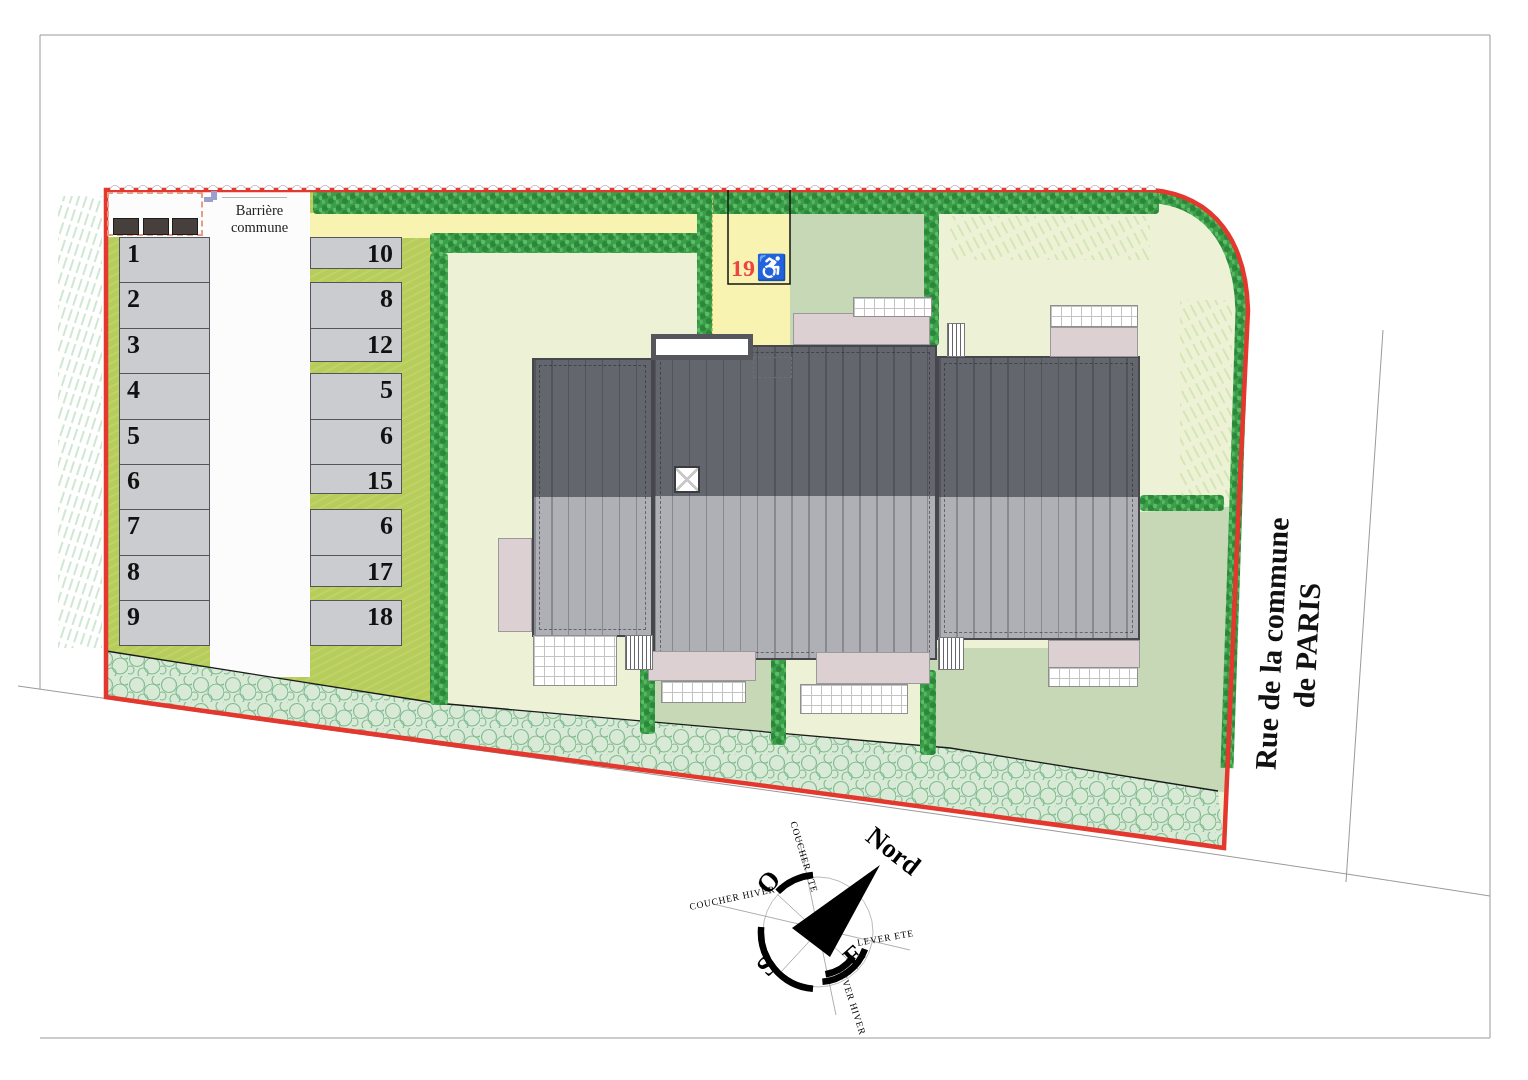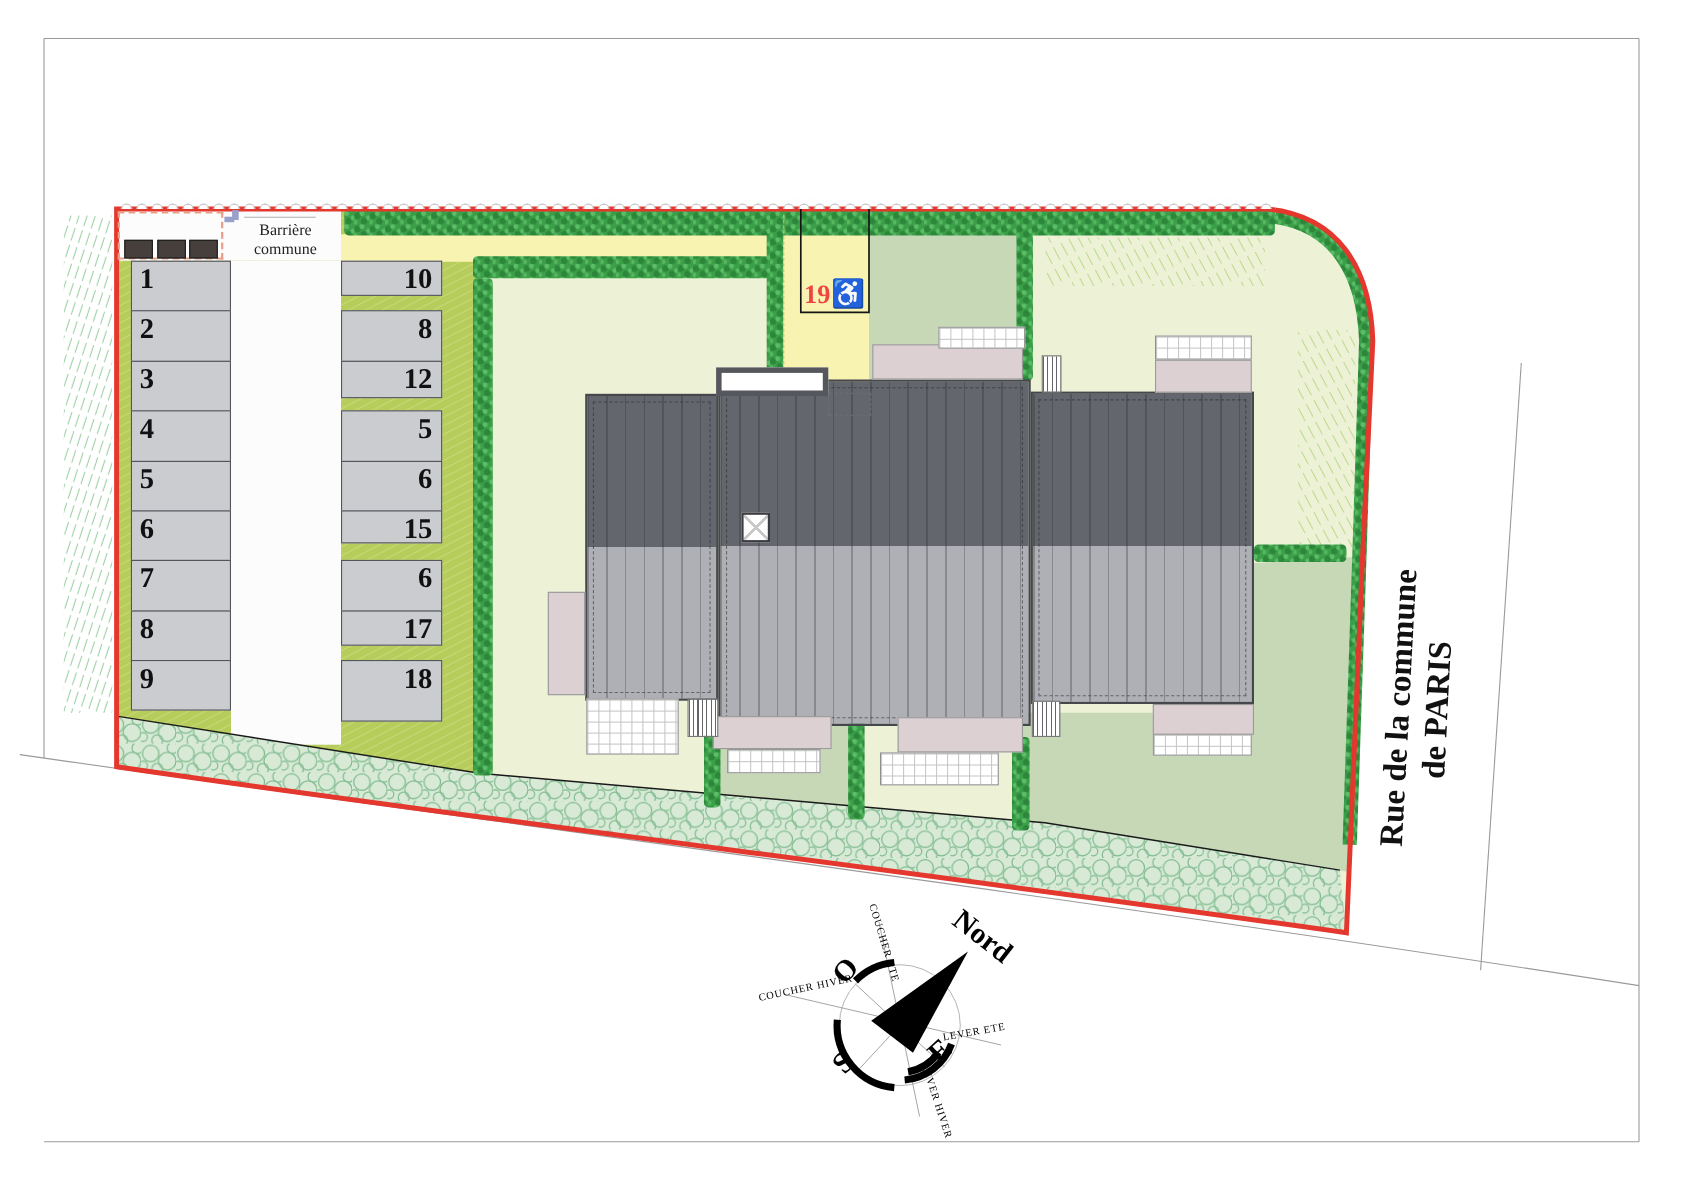--- a/index.html
+++ b/index.html
@@ -211,21 +211,21 @@
     </div>
   <div class="abs stall R" style="top:464px;height:30px">
       <span class="num">15</span>
     </div>
   <div class="abs stall R" style="top:509px;height:47px">
       <span class="num">6</span>
     </div>
   <div class="abs stall R" style="top:555px;height:32px">
       <span class="num">17</span>
     </div>
-  <div class="abs stall R" style="top:600px;height:56px">
+  <div class="abs stall R" style="top:600px;height:46px">
       <span class="num">18</span>
     </div>
 
   <div class="abs drive-dash"></div>
   <div class="abs space19">
     <span class="n">19</span>
     <span class="wc">♿</span>
   </div>
 
   <div class="abs roof" style="left:532px;top:358px;width:121px;height:279px;--ridge:50%"></div>

